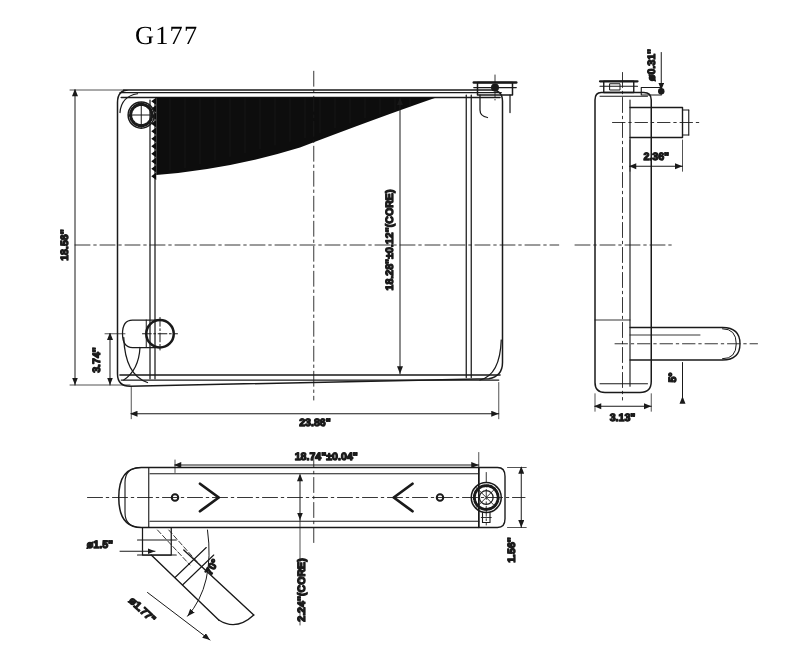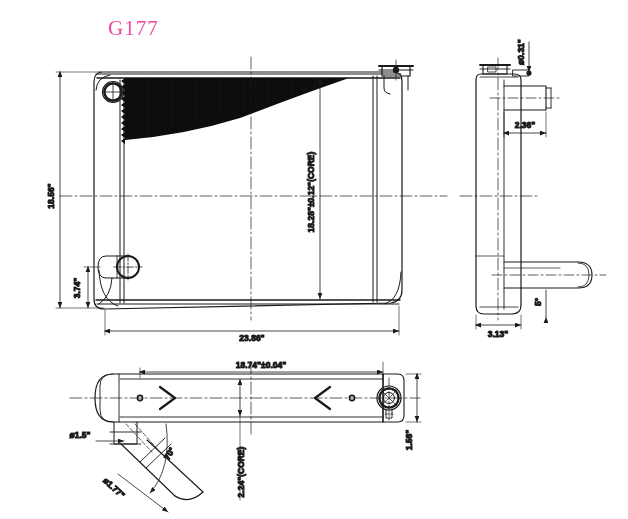--- a/index.html
+++ b/index.html
@@ -21,21 +21,21 @@
     height: 519px;
     background: #ffffff;
   }
   #part-title {
     position: absolute;
     left: 108px;
     top: 16px;
     font-family: "Liberation Serif", serif;
     font-size: 21px;
     letter-spacing: 1px;
-    color: #ec4899;
+    color: #000000;
     white-space: nowrap;
   }
   svg#drawing {
     position: absolute;
     left: 0;
     top: 0;
     width: 628px;
     height: 519px;
   }
   .dimtext {

